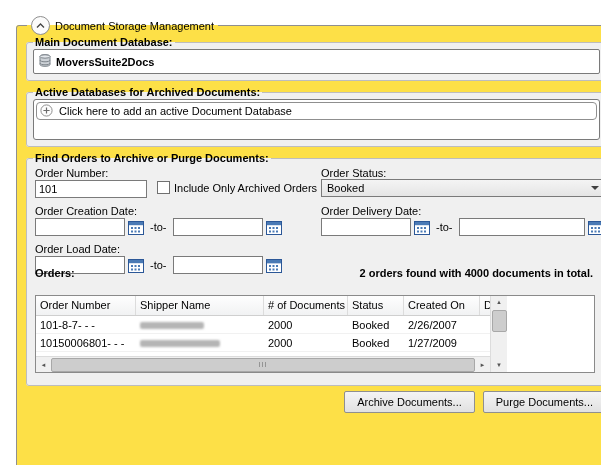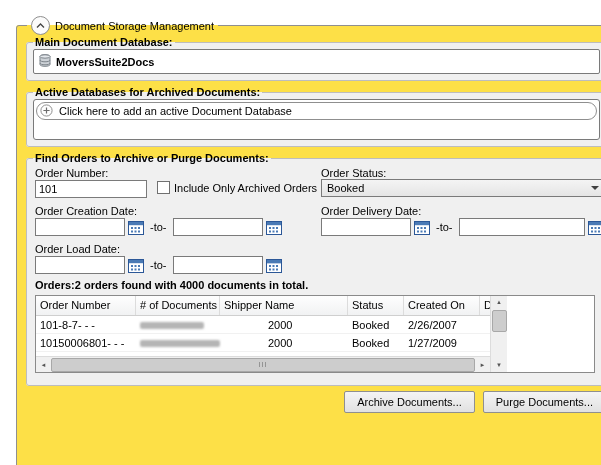--- a/index.html
+++ b/index.html
@@ -6,30 +6,30 @@
   .stage{width:601px;height:465px;font-family:"Liberation Sans",sans-serif;color:#000;}
   fieldset{box-sizing:border-box;}
   .outer{width:601px;height:465px;border:1px solid #8f8f8f;border-radius:3px;background:#fde047;margin:16px;padding:0 9px 4px;overflow:hidden;}
   .outer-leg{display:flex;align-items:center;gap:5px;font-size:11px;padding:0 4px;margin-left:1px;}
   .expander{width:17px;height:17px;border:1px solid #8f8f8f;border-radius:50%;background:#fbfbfb;display:inline-flex;align-items:center;justify-content:center;cursor:pointer;}
   .group{border:1px solid #bdbdbd;border-radius:3px;margin:1px 0 5px;padding:1px 6px 6px;background:#f0f0f0;}
   .group legend{font-size:11px;font-weight:bold;padding:0 2px;}
   .db-box{border:1px solid #7a7a7a;border-radius:2px;background:#fff;height:23px;display:flex;align-items:center;gap:5px;padding:0 5px;}
   .db-name{font-size:11px;font-weight:bold;}
   .list-box{border:1px solid #7a7a7a;border-radius:3px;background:#fff;height:37px;padding:1px;}
-  .add-row{border:1px solid #8f8f8f;border-radius:9px;height:18px;display:flex;align-items:center;gap:6px;padding:0 3px;font-size:11px;cursor:pointer;box-sizing:border-box;margin:1px;}
+  .add-row{border:1px solid #8f8f8f;border-radius:4px;height:18px;display:flex;align-items:center;gap:6px;padding:0 3px;font-size:11px;cursor:pointer;box-sizing:border-box;margin:1px;}
   .find-body{position:relative;height:214px;font-size:11px;}
   .lbl{position:absolute;font-size:11px;white-space:nowrap;}
   .inp{position:absolute;height:18px;border:1px solid #7a7a7a;background:#fff;font-family:"Liberation Sans",sans-serif;font-size:11px;padding:0 3px;box-sizing:border-box;}
   .calbtn{position:absolute;width:18px;height:18px;display:flex;align-items:center;justify-content:center;background:transparent;border:none;padding:0;cursor:pointer;}
   .cbwrap{position:absolute;left:124px;top:16px;display:flex;align-items:center;gap:4px;}
   .cbbox{width:13px;height:13px;border:1px solid #707070;background:#fff;display:inline-block;box-sizing:border-box;}
   .combo{position:absolute;height:18px;border:1px solid #7a7a7a;background:linear-gradient(#f4f4f4,#e5e5e5);display:flex;align-items:center;justify-content:space-between;padding:0 5px;box-sizing:border-box;font-size:11px;cursor:pointer;}
   .combo-arr{width:0;height:0;border-left:4px solid transparent;border-right:4px solid transparent;border-top:4px solid #404040;}
-  .orders-line{position:absolute;left:2px;top:114px;width:558px;display:flex;font-weight:bold;font-size:11px;}
+  .orders-line{position:absolute;left:2px;top:102px;width:558px;display:flex;justify-content:space-between;font-weight:bold;font-size:11px;}
   .orders-table{position:absolute;left:2px;top:130px;width:560px;height:78px;border:1px solid #8a8a8a;background:#fff;display:flex;box-sizing:border-box;}
   .tmain{width:454px;display:flex;flex-direction:column;overflow:hidden;}
   .thead{display:flex;height:19px;background:linear-gradient(#fefefe,#f1f2f3);border-bottom:1px solid #cfcfcf;flex:none;overflow:hidden;}
   .th{font-size:11px;padding:3px 0 0 4px;border-right:1px solid #dcdcdc;box-sizing:border-box;flex:none;overflow:hidden;white-space:nowrap;}
   .tbody{flex:1;overflow:hidden;}
   .tr{display:flex;height:17px;align-items:center;border-bottom:1px solid #f1f1f1;}
   .td{font-size:11px;padding-left:4px;box-sizing:border-box;flex:none;overflow:hidden;white-space:nowrap;}
   .redact{display:inline-block;height:7px;background:#b5b5b5;border-radius:2px;filter:blur(1px);vertical-align:middle;}
   .hscroll{height:15px;background:#f0f0f0;display:flex;align-items:center;flex:none;border-top:1px solid #dcdcdc;}
   .sarrow{width:15px;text-align:center;font-size:6px;color:#555;flex:none;user-select:none;}
@@ -195,22 +195,22 @@
 
         <div class="orders-line">
           <span>Orders:</span>
           <span>2 orders found with 4000 documents in total.</span>
         </div>
 
         <div class="orders-table">
           <div class="tmain">
             <div class="thead" id="thead">
                 <div class="th" style="width: 100px;">Order Number</div>
+                <div class="th" style="width: 128px;">Shipper Name</div>
                 <div class="th" style="width: 84px;"># of Documents</div>
-                <div class="th" style="width: 128px;">Shipper Name</div>
                 <div class="th" style="width: 56px;">Status</div>
                 <div class="th" style="width: 76px;">Created On</div>
                 <div class="th" style="width: 66px;">Delivery Date</div>
                 <div class="th" style="width: 60px;">Load Date</div>
               </div>
             <div class="tbody" id="tbody">
                 <div class="tr">
                   <div class="td" style="width: 100px;">101-8-7- - -</div>
                   <div class="td" style="width: 128px;"><span class="redact" style="width: 64px;"></span></div>
                   <div class="td" style="width: 84px;">2000</div>

